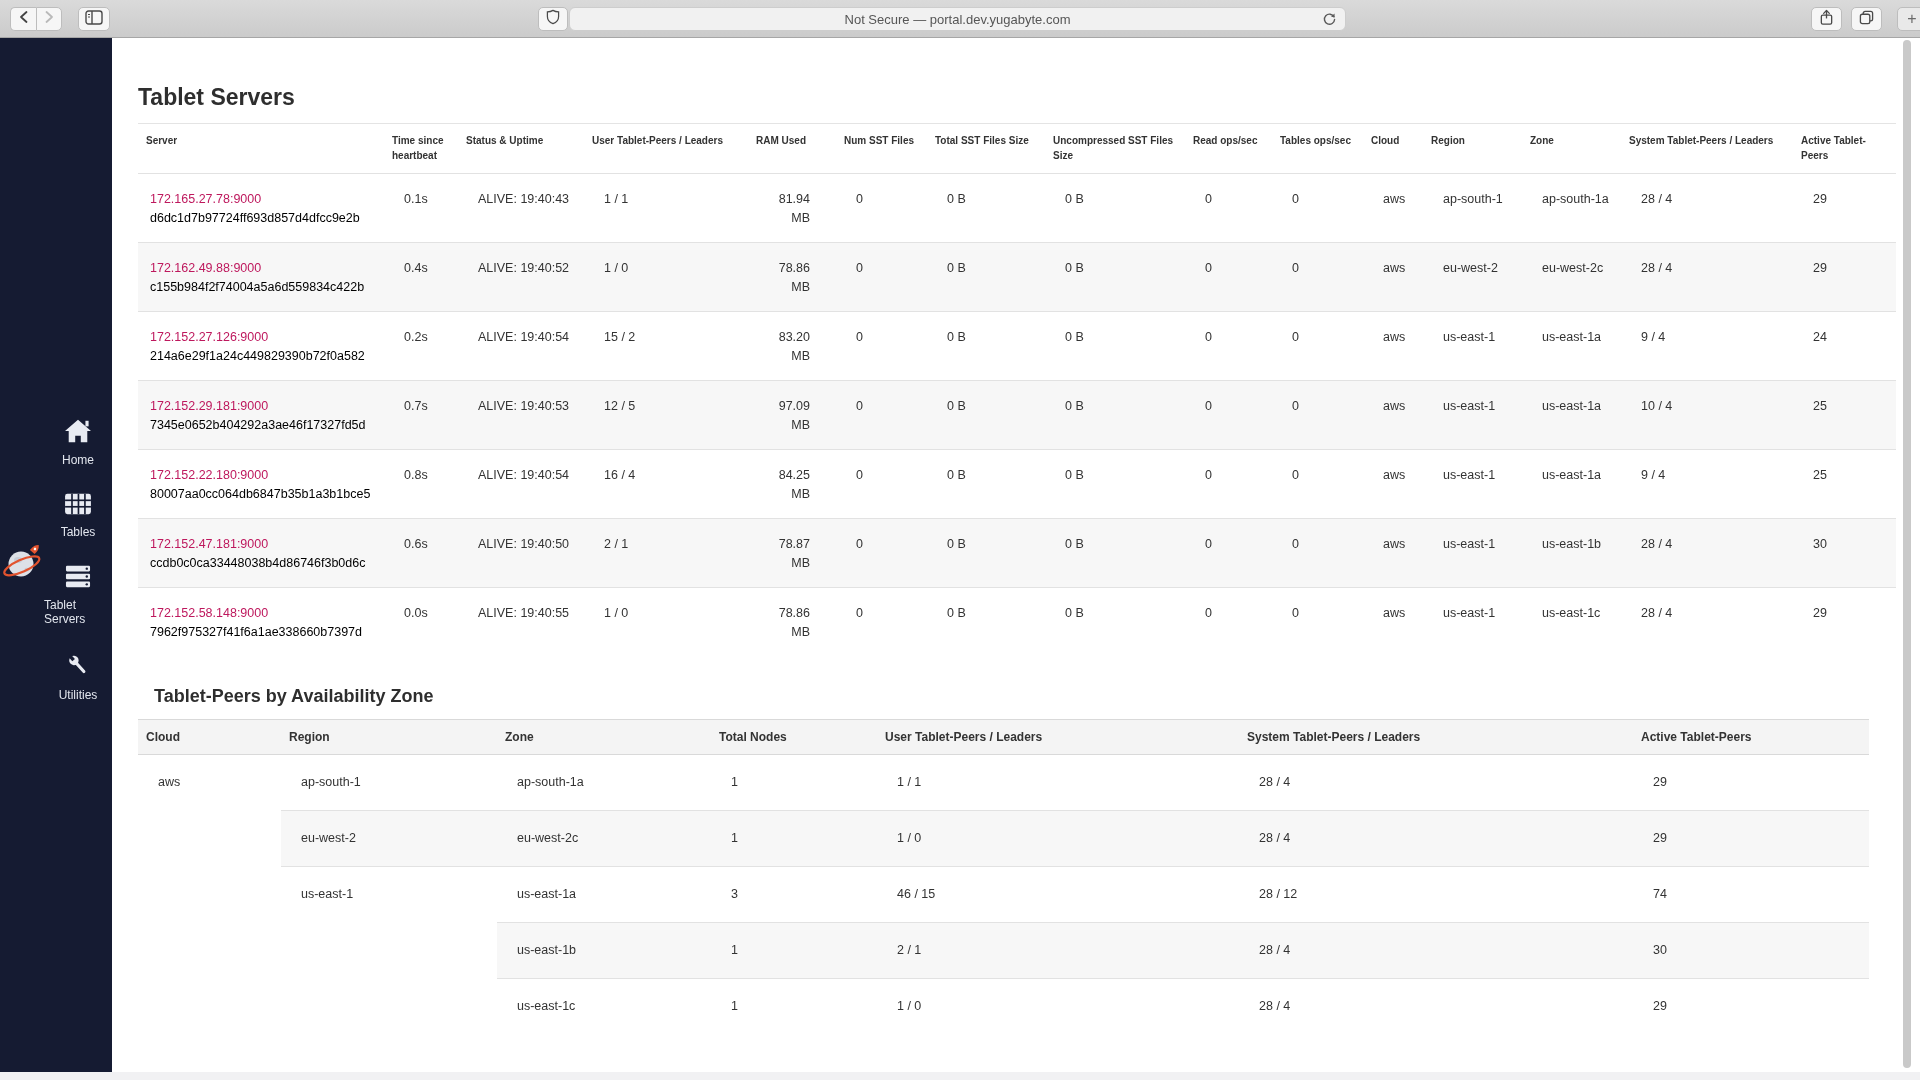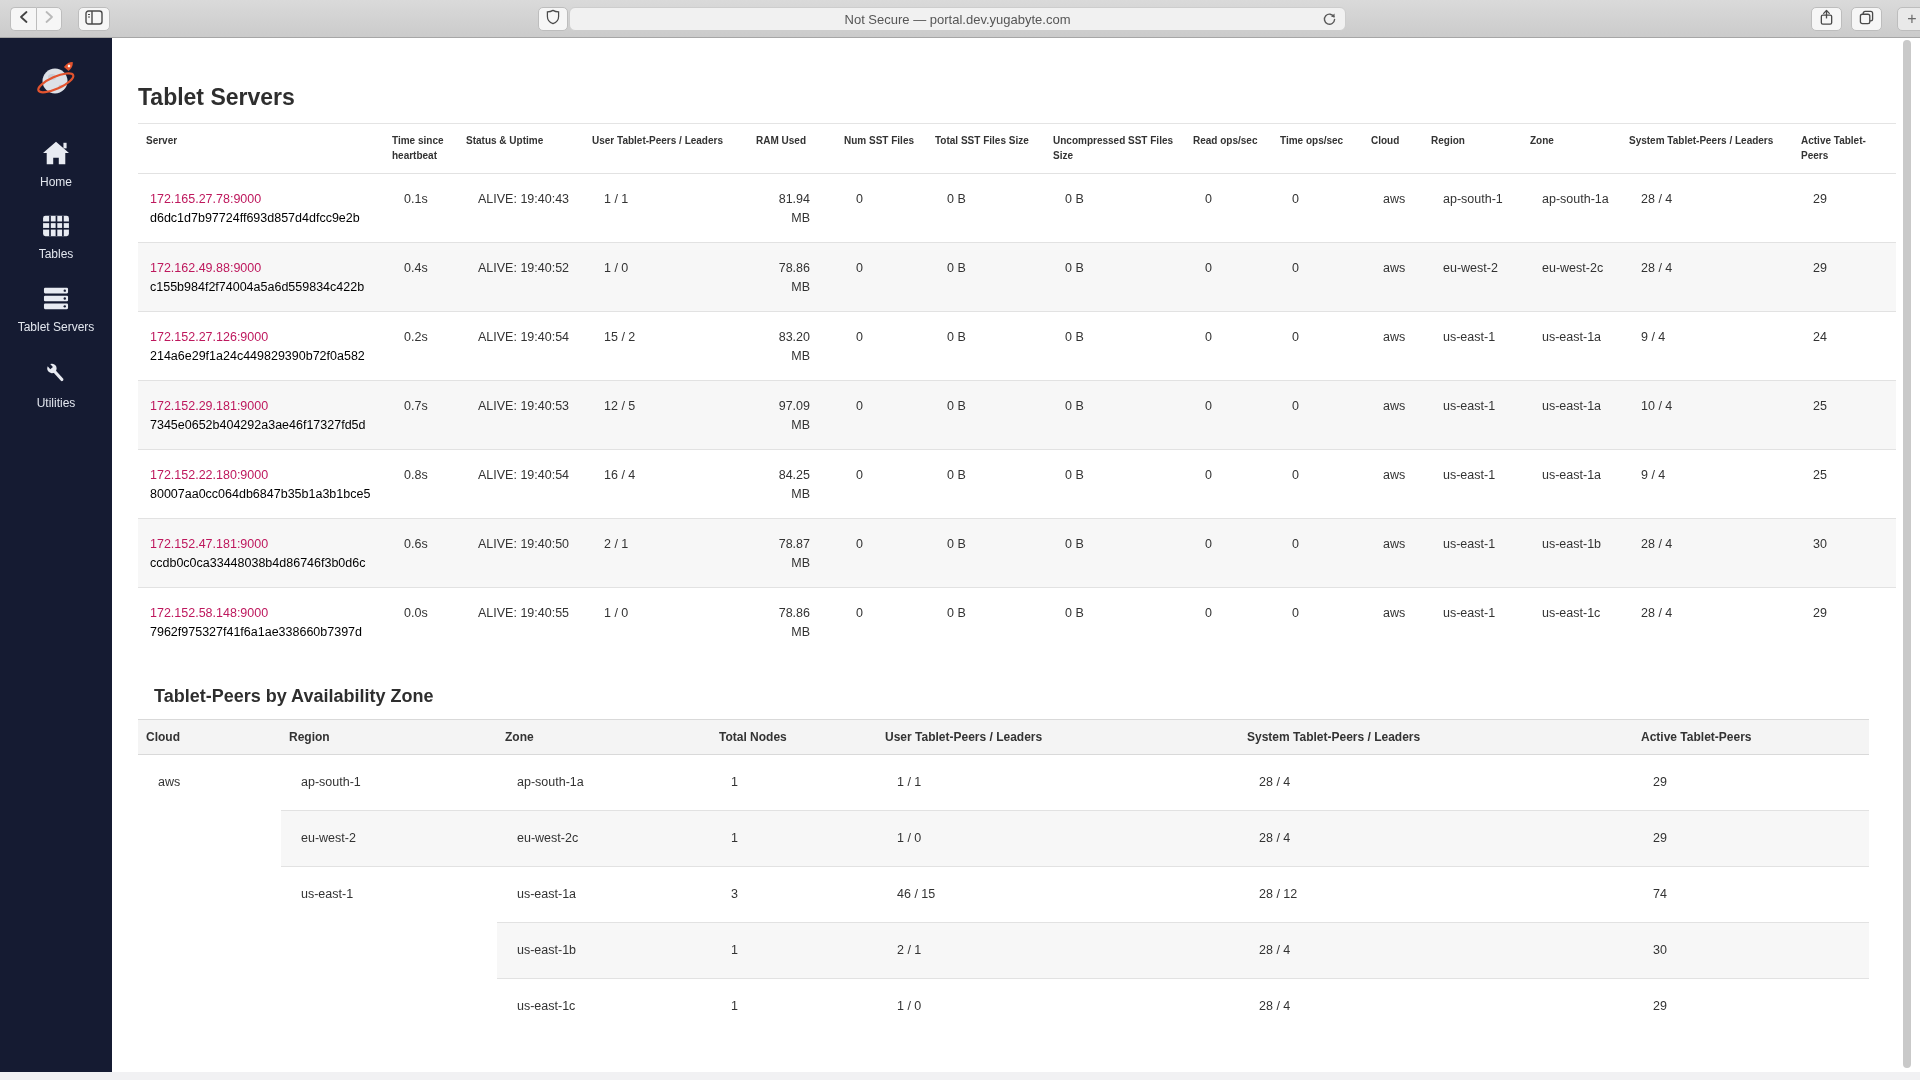--- a/index.html
+++ b/index.html
@@ -24,21 +24,21 @@
   .btn-share { left:1811px; width:31px; }
   .btn-tabs  { left:1851px; width:31px; }
   .btn-plus  { left:1897px; width:30px; background:#e9e9e9; color:#6a6a6a;
                font-size:16px; border-radius:5px 0 0 5px; }
 
   
   .app { display:flex; height:1034px; }
   .footer-strip { height:8px; background:#f1f1f3; }
 
   .sidebar { width:112px; background:#151b32; flex:0 0 112px;
-             display:flex; flex-direction:column; align-items:center; }
+             display:flex; flex-direction:row; align-items:center; }
   .logo-wrap { margin-top:20px; }
   .side-nav { margin-top:34px; width:100%; }
   .nav-item { display:flex; flex-direction:column; align-items:center; margin-bottom:25px;
               cursor:pointer; }
   .nav-label { color:#e2e6ee; font-size:12px; margin-top:5px; }
 
   main { flex:1; background:#fff; padding:46px 0 0 26px; position:relative; }
 
   h1.page-title { font-size:23px; font-weight:bold; color:#2e2e2e; margin-bottom:10px; }
   h2.cluster-heading { font-size:18px; font-weight:bold; color:#202951; margin-bottom:4px; }
@@ -232,21 +232,21 @@
         <tr>
           <th>Server</th>
           <th>Time since heartbeat</th>
           <th>Status &amp; Uptime</th>
           <th>User Tablet-Peers / Leaders</th>
           <th>RAM Used</th>
           <th>Num SST Files</th>
           <th>Total SST Files Size</th>
           <th>Uncompressed SST Files Size</th>
           <th>Read ops/sec</th>
-          <th>Time ops/sec</th>
+          <th>Tables ops/sec</th>
           <th>Cloud</th>
           <th>Region</th>
           <th>Zone</th>
           <th>System Tablet-Peers / Leaders</th>
           <th>Active Tablet-Peers</th>
         </tr>
       </thead>
       <tbody>
         <tr>
           <td class="c-server">

